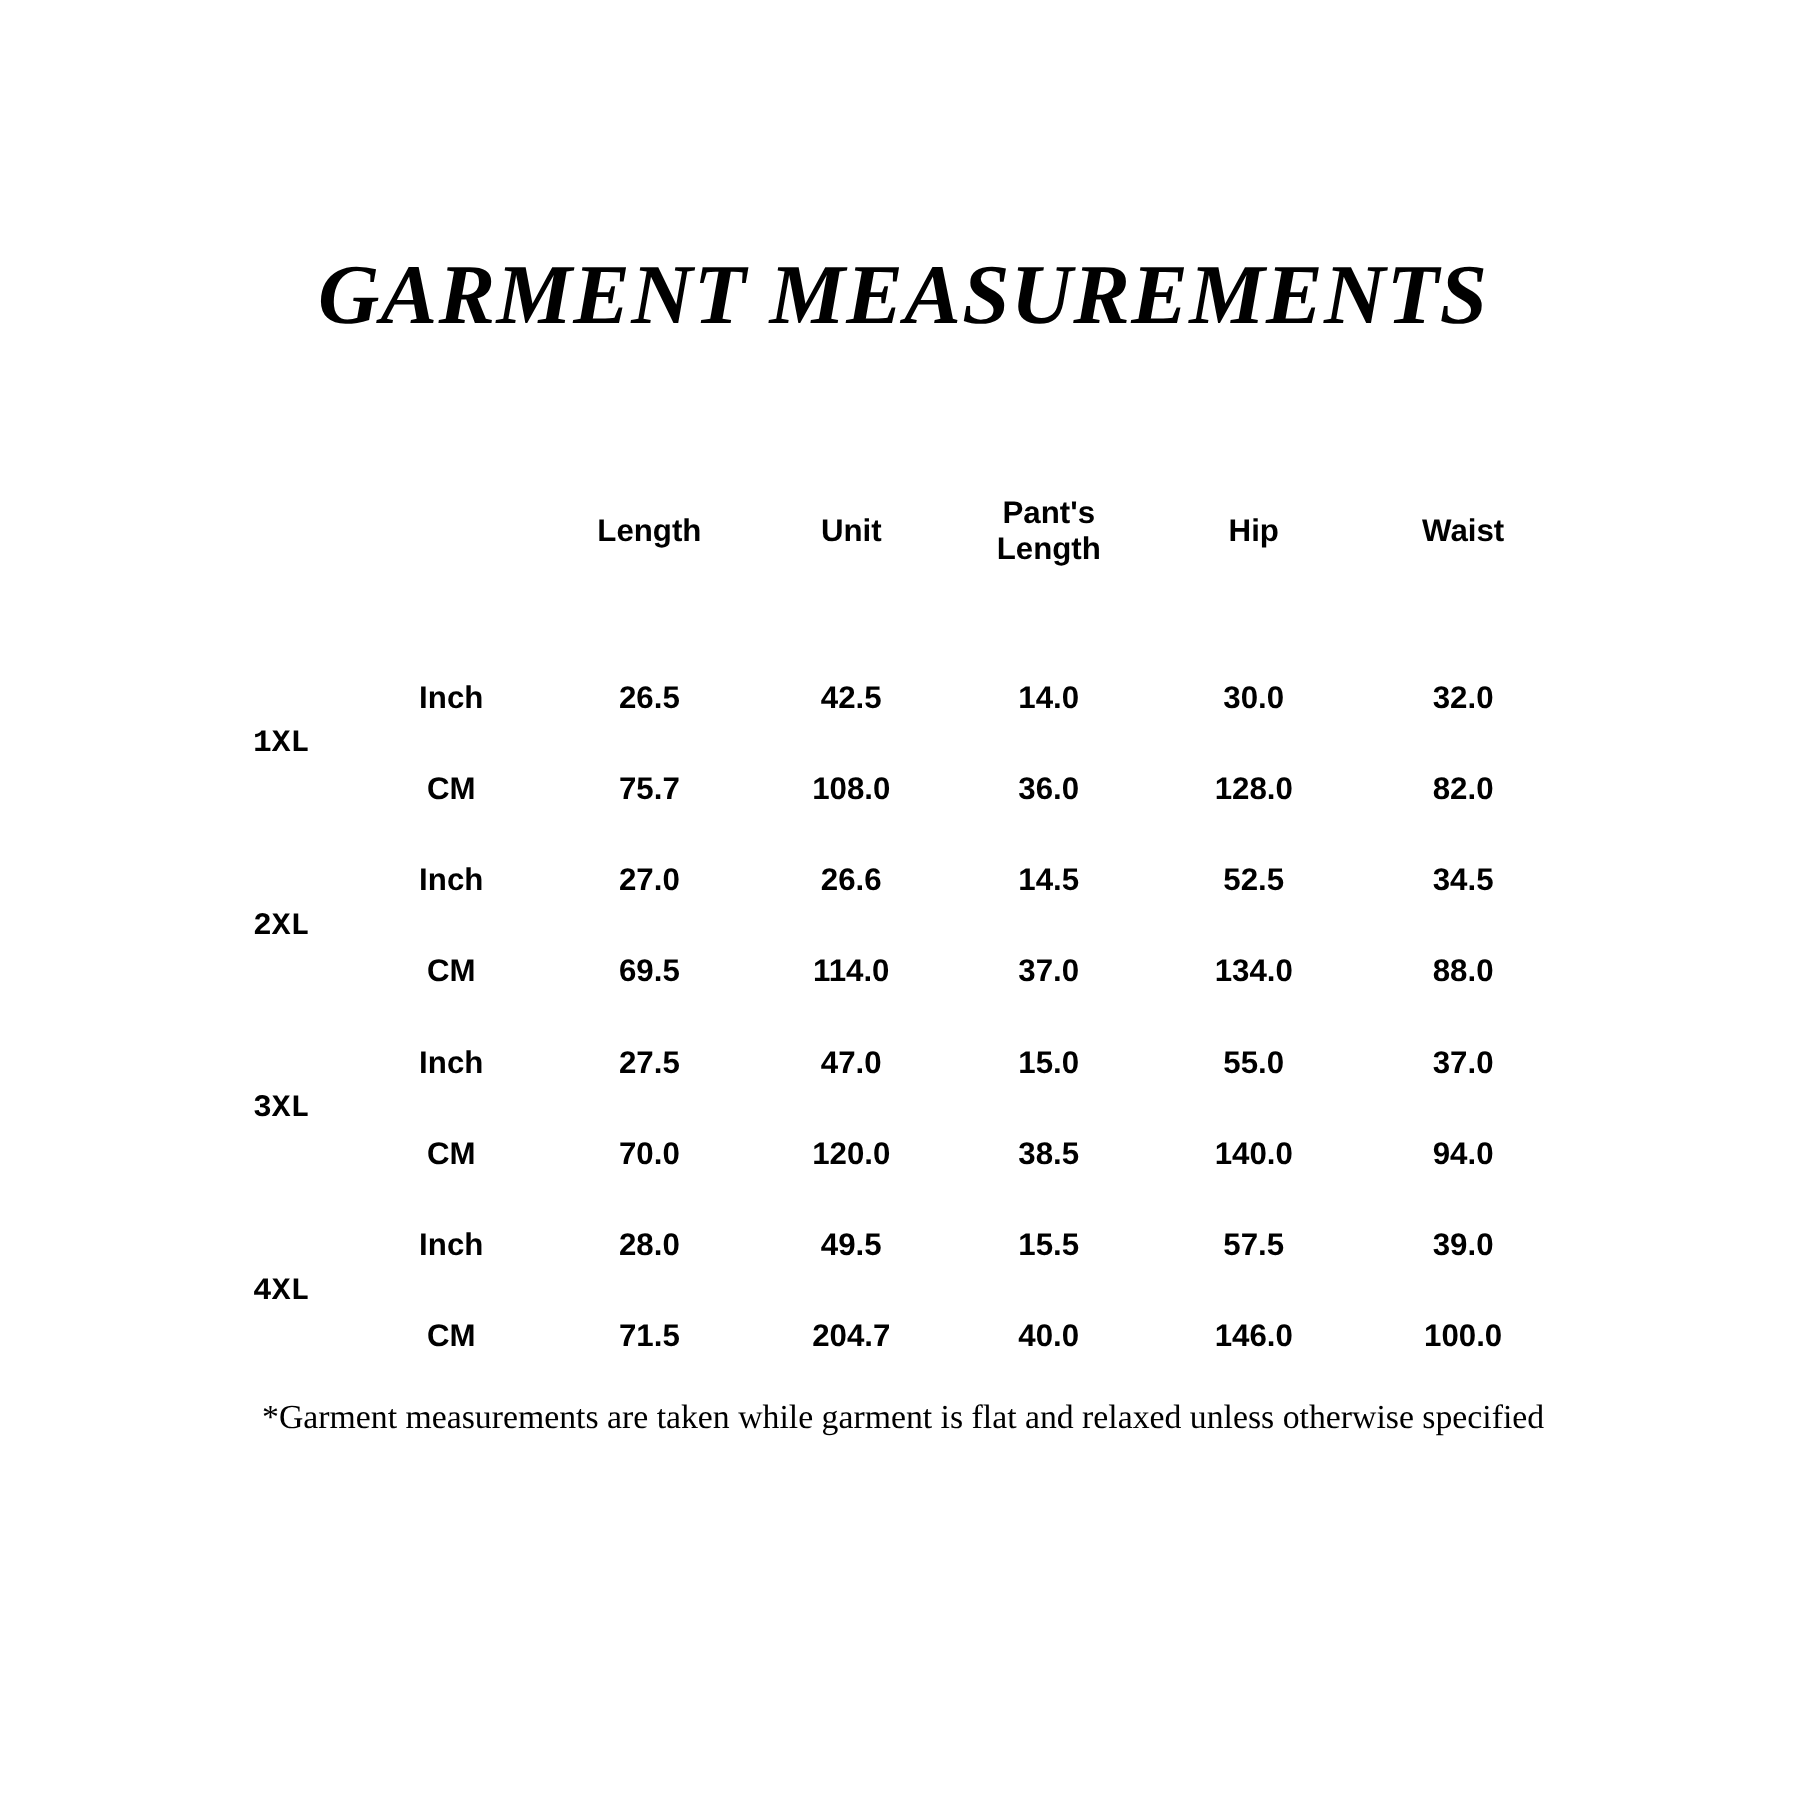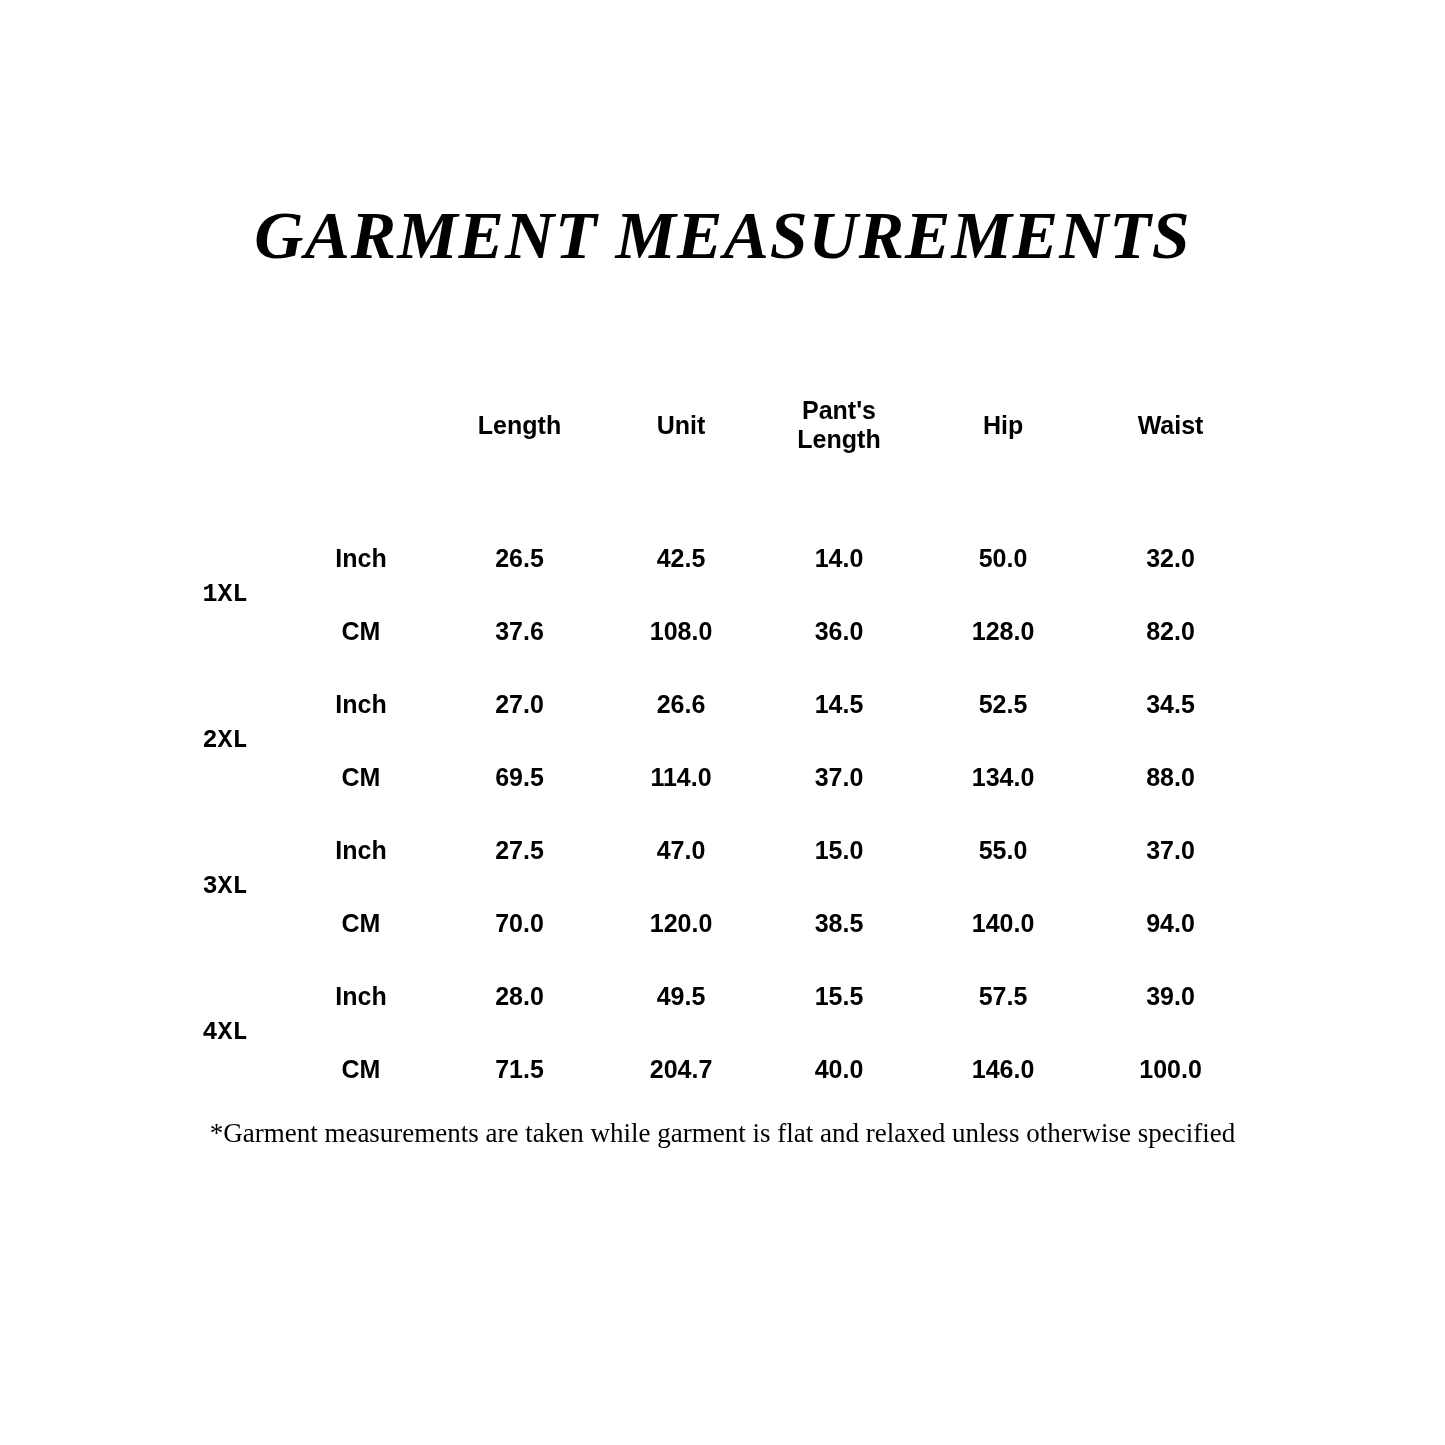--- a/index.html
+++ b/index.html
@@ -159,26 +159,26 @@
           <td class="hdr">Hip</td>
           <td class="hdr">Waist</td>
         </tr>
 
         <tr>
           <td class="size-cell" rowspan="2">1XL</td>
           <td class="unit-cell">Inch</td>
           <td>26.5</td>
           <td>42.5</td>
           <td>14.0</td>
-          <td>50.0</td>
+          <td>30.0</td>
           <td>32.0</td>
         </tr>
         <tr>
           <td class="unit-cell">CM</td>
-          <td>37.6</td>
+          <td>75.7</td>
           <td>108.0</td>
           <td>36.0</td>
           <td>128.0</td>
           <td>82.0</td>
         </tr>
 
         <tr>
           <td class="size-cell" rowspan="2">2XL</td>
           <td class="unit-cell">Inch</td>
           <td>27.0</td>

